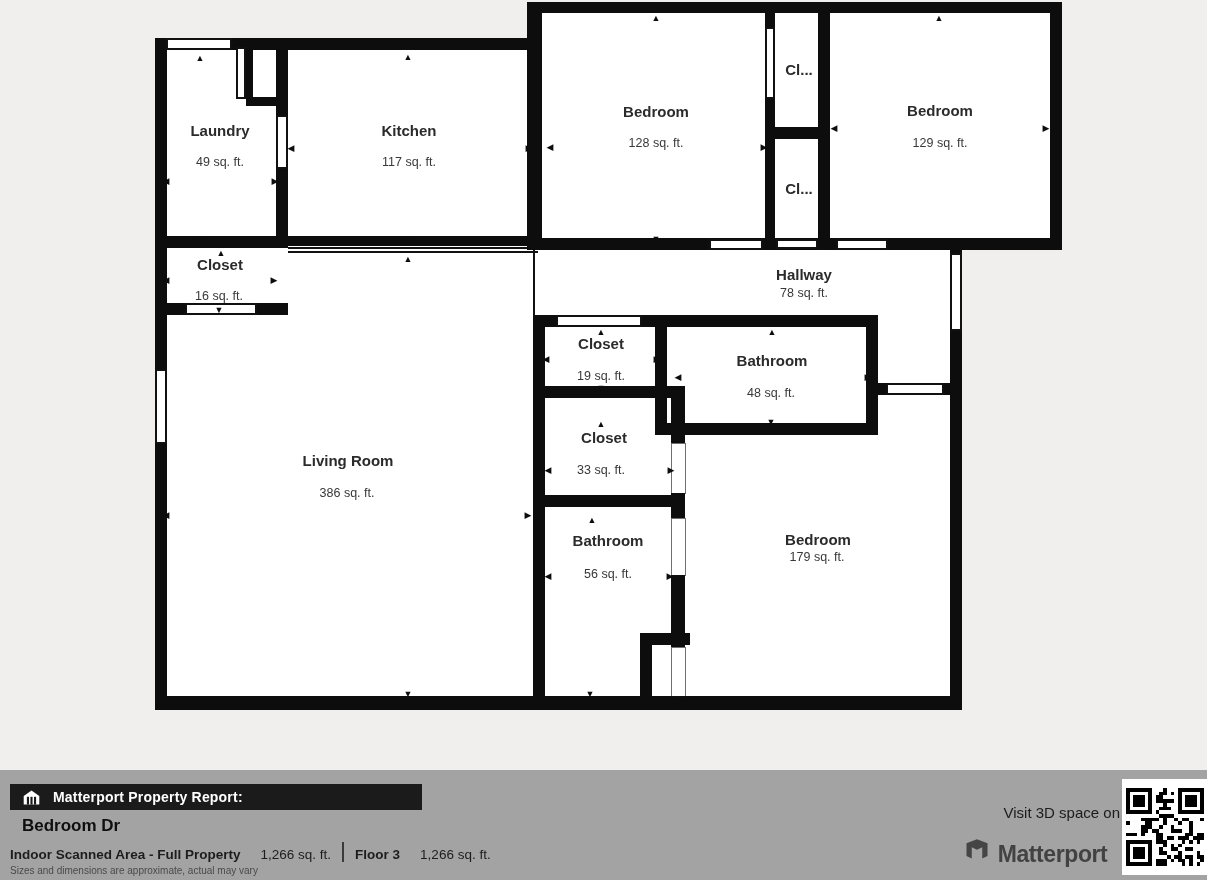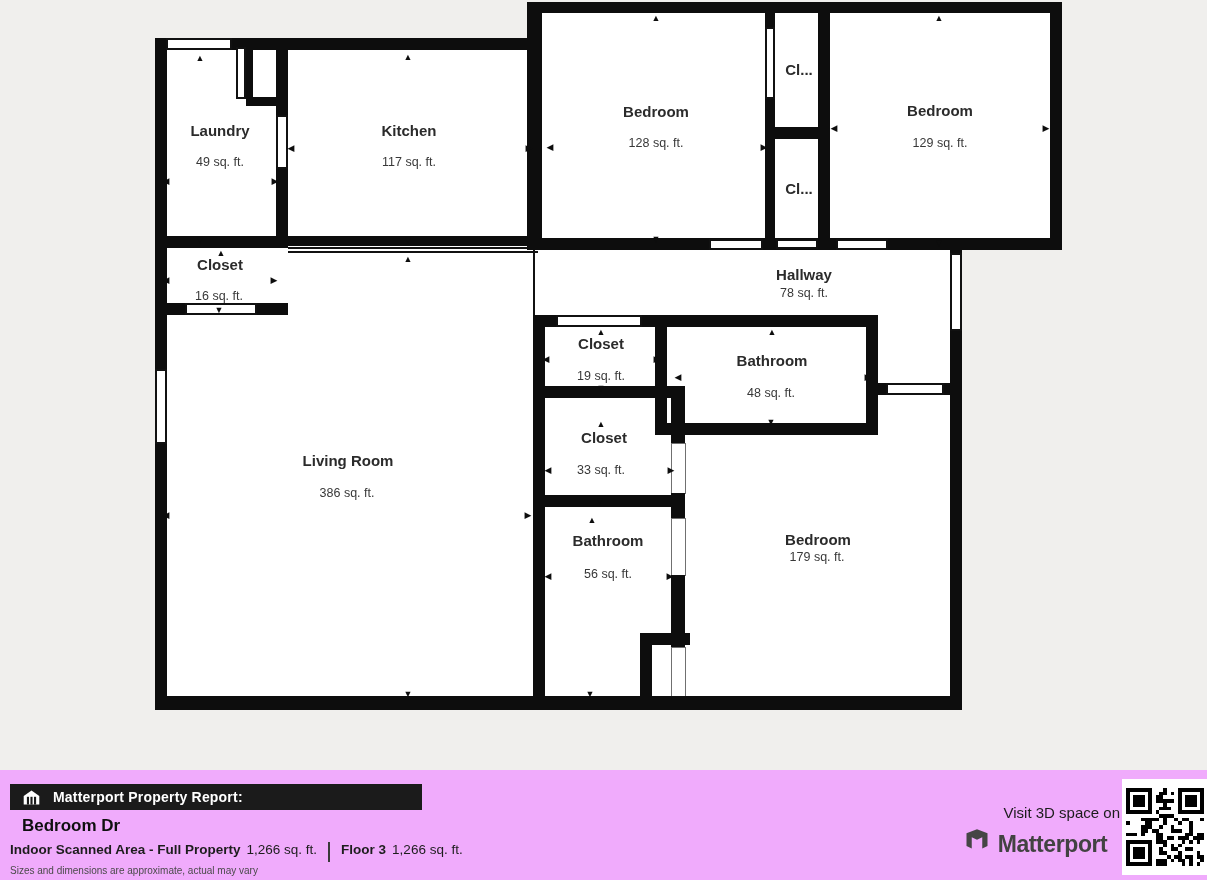--- a/index.html
+++ b/index.html
@@ -8,35 +8,35 @@
   svg text{font-family:"Liberation Sans",sans-serif;}
   .rname{font-weight:bold;font-size:15px;fill:#2b2b2b;}
   .rarea{font-size:12.5px;fill:#383838;}
   .arr{font-size:9px;fill:#0d0d0d;}
   .wall{fill:#0d0d0d;}
   .base{fill:#ffffff;}
   .door{fill:#ffffff;stroke:#111111;stroke-width:1.2;}
   .slot{fill:#ffffff;stroke:#111111;stroke-width:0.6;}
   .thin{fill:#111111;}
 
-  .footer{position:absolute;left:0;top:770px;width:1207px;height:110px;background:#f0abfc;}
+  .footer{position:absolute;left:0;top:770px;width:1207px;height:110px;background:#a3a3a3;}
   .report-bar{position:absolute;left:10px;top:14px;width:412px;height:26px;background:#1b1b1b;
               display:flex;align-items:center;padding-left:13px;box-sizing:border-box;}
   .house{display:flex;align-items:center;margin-right:13px;}
   .bar-label{color:#ffffff;font-weight:bold;font-size:14px;letter-spacing:0.2px;}
   .prop-name{position:absolute;left:22px;top:46px;font-size:17px;font-weight:bold;color:#0f0f0f;}
-  .info-row{position:absolute;left:10px;top:72px;display:flex;align-items:flex-start;
+  .info-row{position:absolute;left:10px;top:72px;display:flex;align-items:flex-end;
             font-size:13.5px;color:#1d1d1d;white-space:pre;}
   .info-row .b{font-weight:bold;}
-  .info-row .val{margin-left:6px;}
+  .info-row .val{margin-left:20px;}
   .sep{display:inline-block;width:2px;height:20px;background:#3a3a3a;margin:0 11px;}
   .disclaimer{position:absolute;left:10px;top:95px;font-size:10px;color:#4a4a4a;}
   .cta{position:absolute;left:950px;top:34px;width:170px;text-align:right;}
   .visit{font-size:15px;color:#1c1c1c;}
-  .brand-row{margin-top:7px;display:flex;align-items:center;justify-content:center;gap:7px;}
+  .brand-row{margin-top:17px;display:flex;align-items:center;justify-content:center;gap:7px;}
   .brand{font-size:23px;font-weight:bold;color:#424242;letter-spacing:-0.4px;}
   .qr{position:absolute;left:1122px;top:9px;width:85px;height:96px;background:#ffffff;
       display:flex;align-items:center;justify-content:center;}
 </style>
 </head>
 <body>
 
 <div class="stage">
 
   <svg width="1207" height="775" viewBox="0 0 1207 775" style="position:absolute;left:0;top:0;" shape-rendering="crispEdges">

